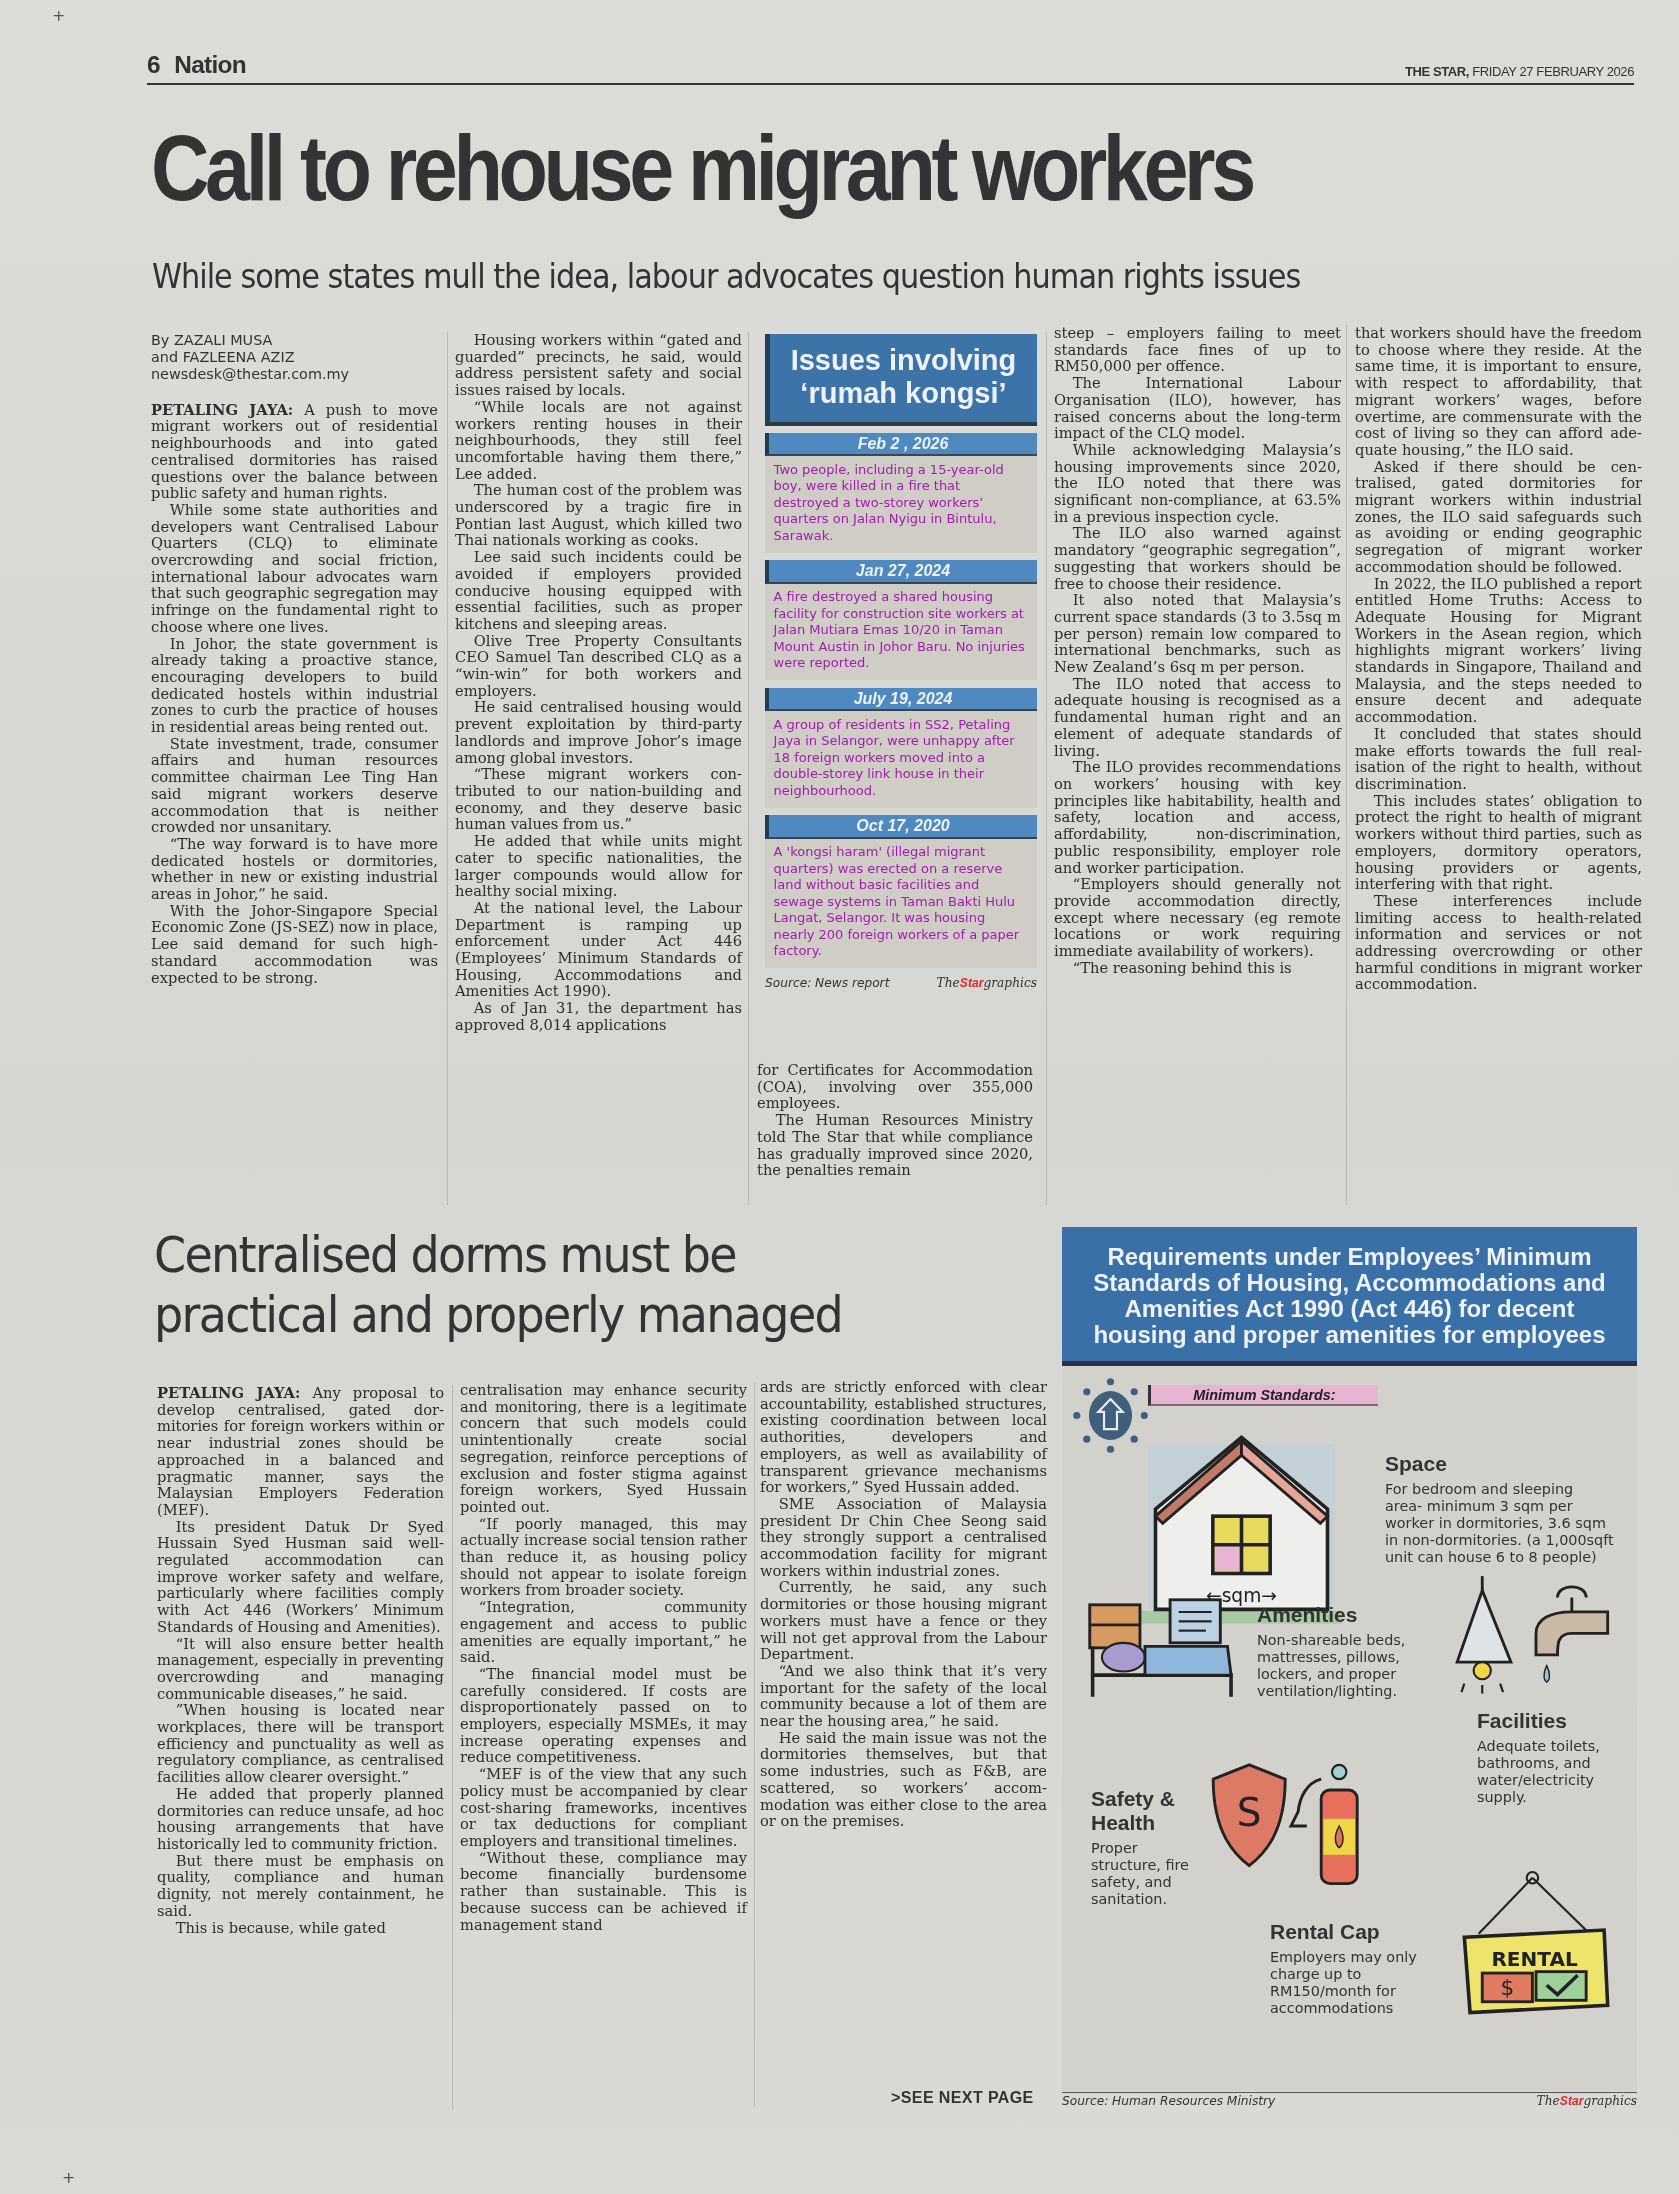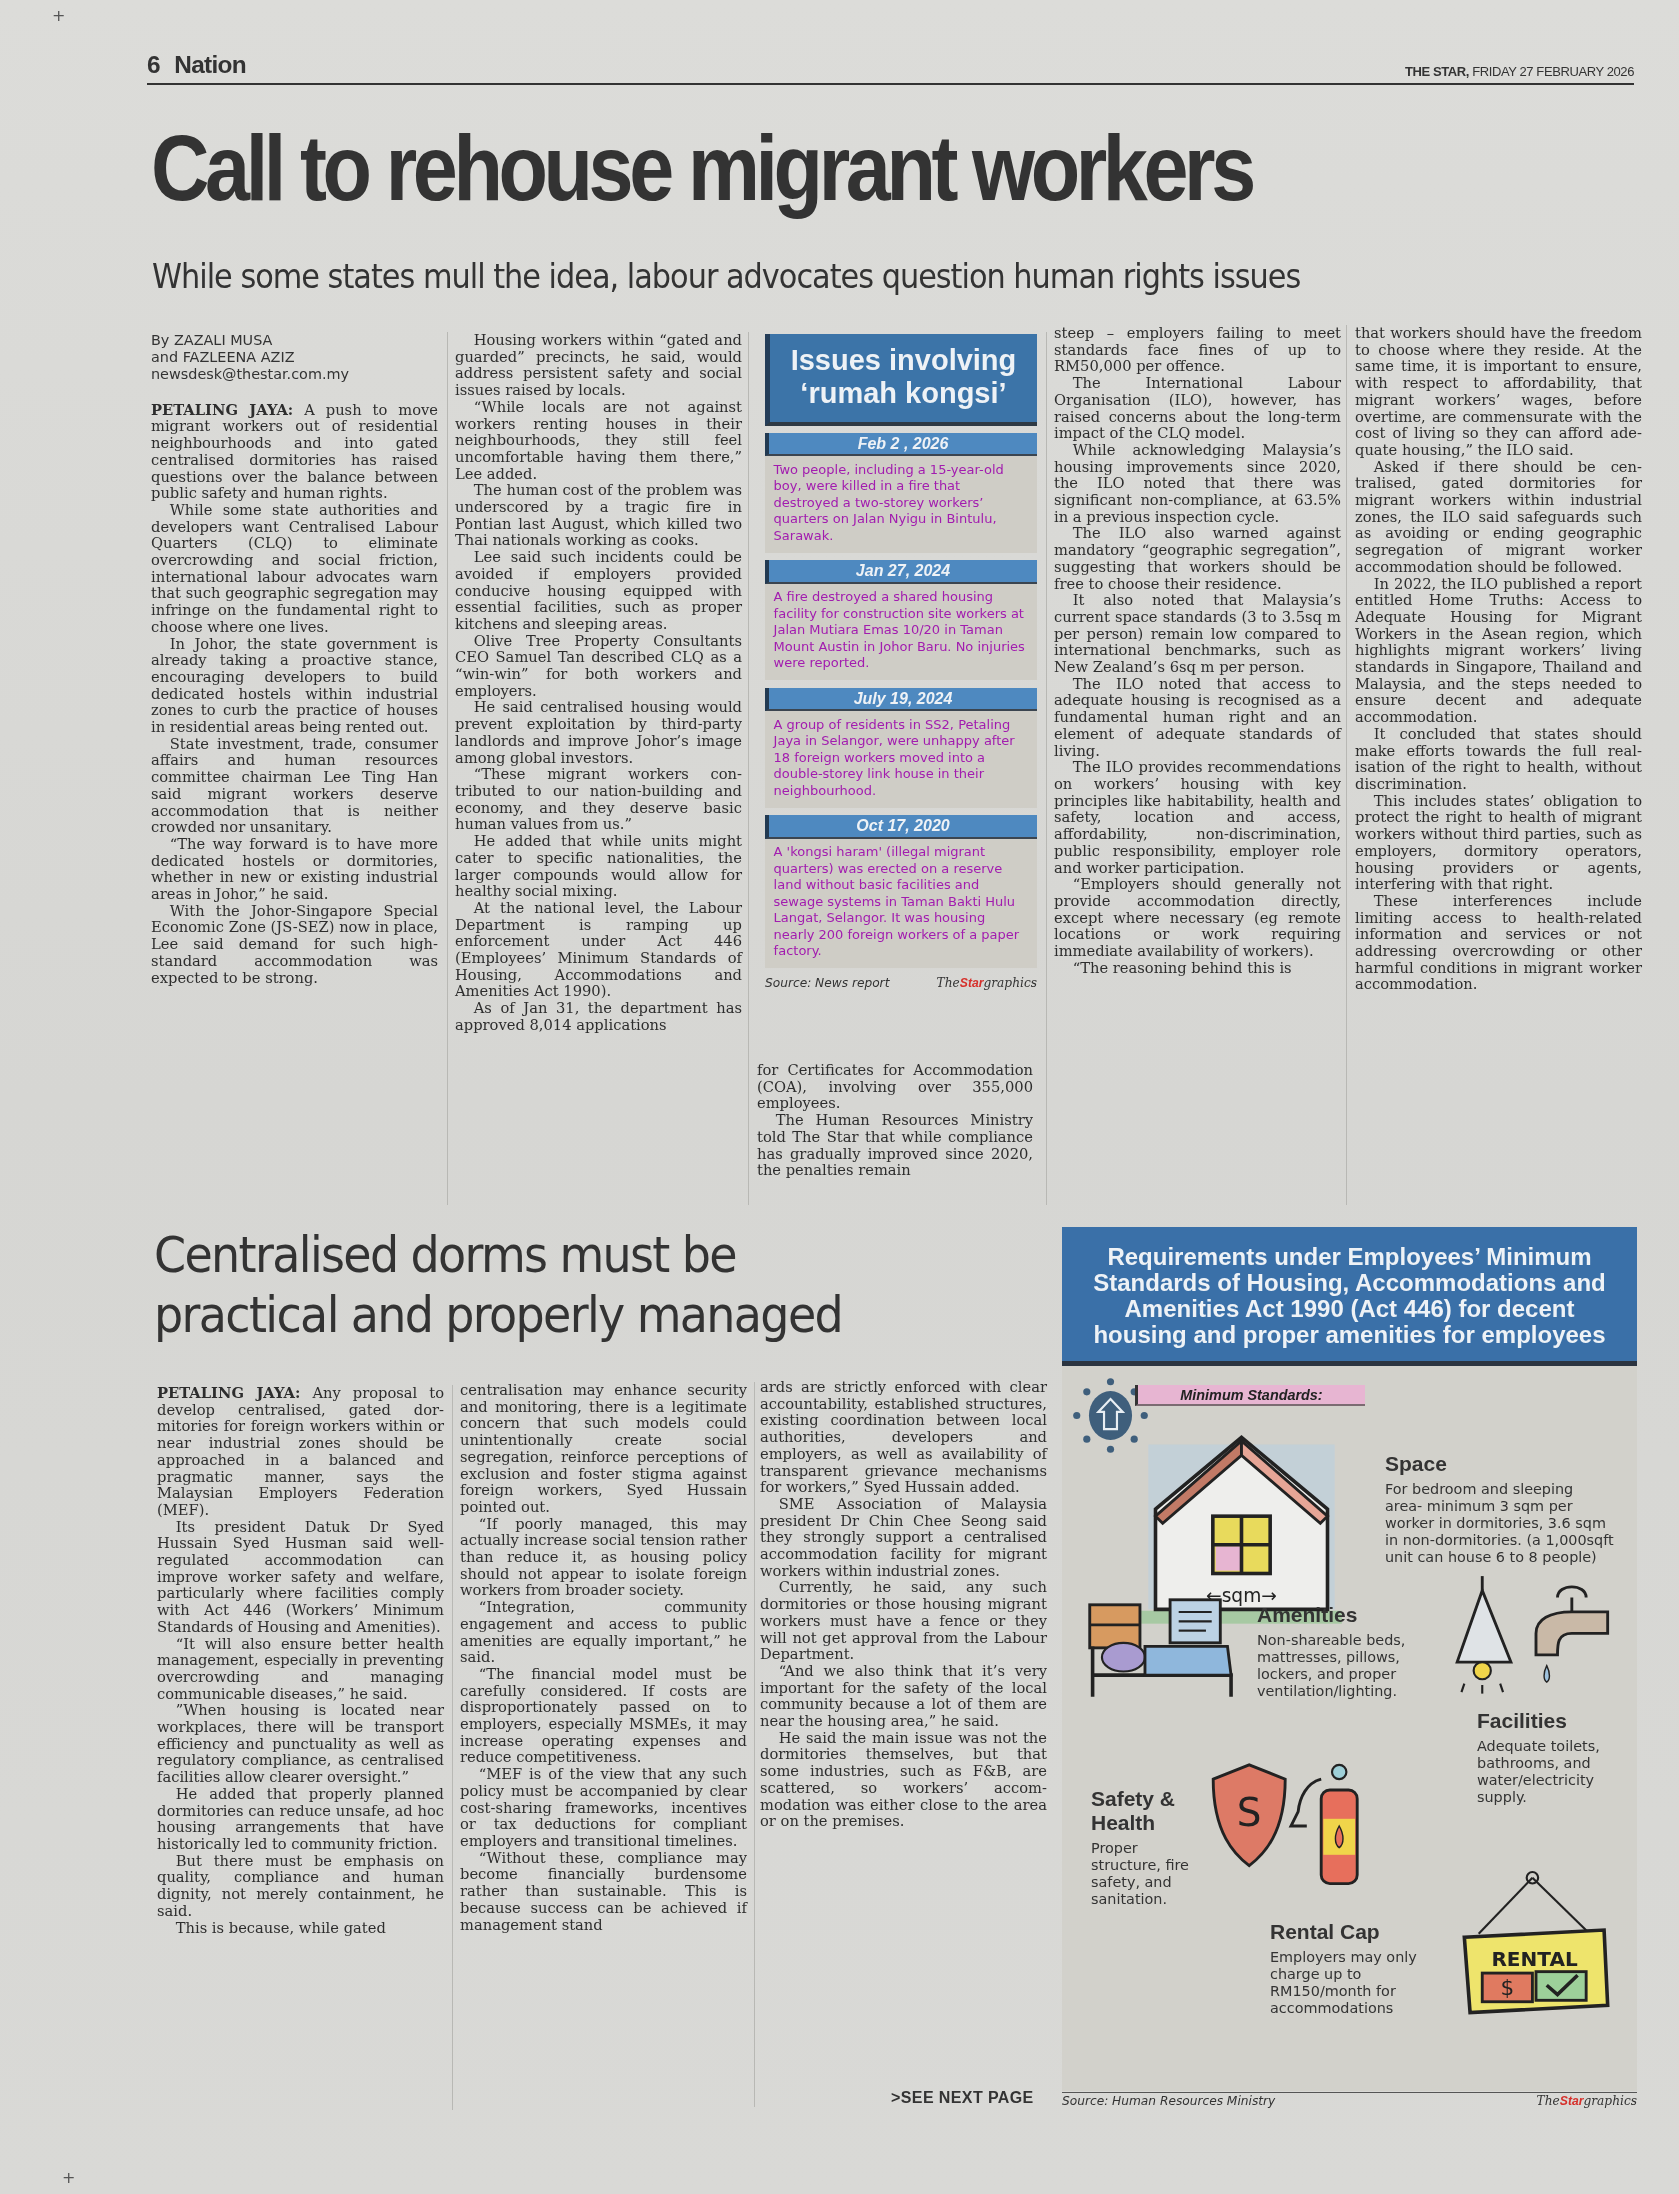--- a/index.html
+++ b/index.html
@@ -83,21 +83,21 @@
   .infographic {
     position: absolute; left: 1062px; top: 1227px; width: 575px; height: 878px;
   }
   .info-title {
     background: #3a70a8; color: #eef2f6; text-align: center;
     font-family: "Liberation Sans", sans-serif; font-weight: bold; font-size: 24px; line-height: 26px;
     padding: 17px 14.4px 13px; border-bottom: 5px solid #2b3440;
   }
   .info-body { position: relative; height: 725px; background: #d2d1cb; }
   .minstd-bar {
-    position: absolute; left: 73px; top: 18.7px; width: 230px; height: 21.5px;
+    position: absolute; left: 86px; top: 18.7px; width: 230px; height: 21.5px;
     background: #e7b5d2; border-left: 3.6px solid #333; border-bottom: 2.2px solid #7b6b72;
     text-align: center; font-family: "Liberation Sans", sans-serif; font-weight: bold; font-style: italic; font-size: 14.4px; line-height: 21.5px; color: #222;
   }
   .info-item { position: absolute; font-family: "DejaVu Sans", sans-serif; color: #333; }
   .info-item .h { font-family: "Liberation Sans", sans-serif; font-weight: bold; font-size: 21px; line-height: 24.4px; margin-bottom: 4.3px; }
   .info-item .t { font-size: 14.4px; line-height: 17px; }
   .info-footer {
     position: absolute; left: 0; right: 0; bottom: -17px; display: flex; justify-content: space-between;
     font-family: "DejaVu Sans", sans-serif; font-style: italic; font-size: 12.2px; color: #333; border-top: 1.4px solid #555; padding-top: 1.4px;
   }

